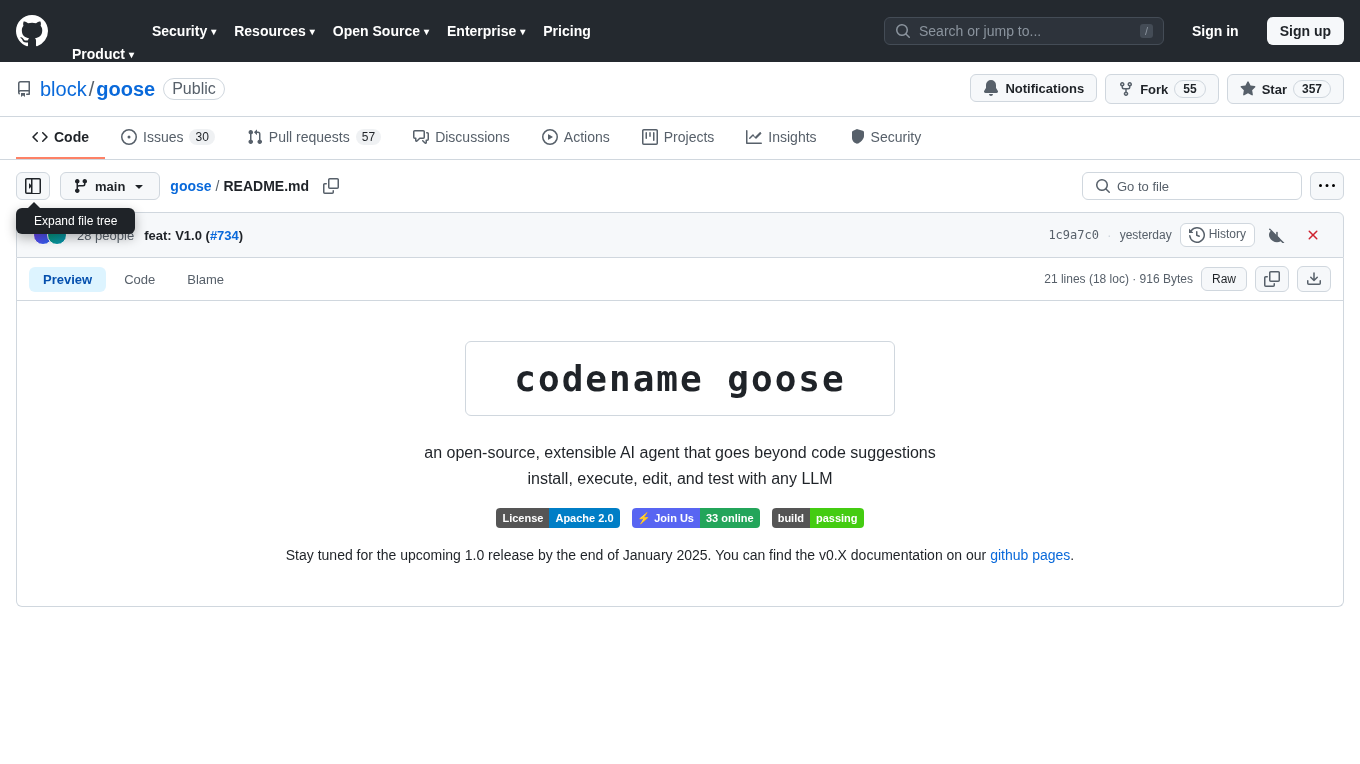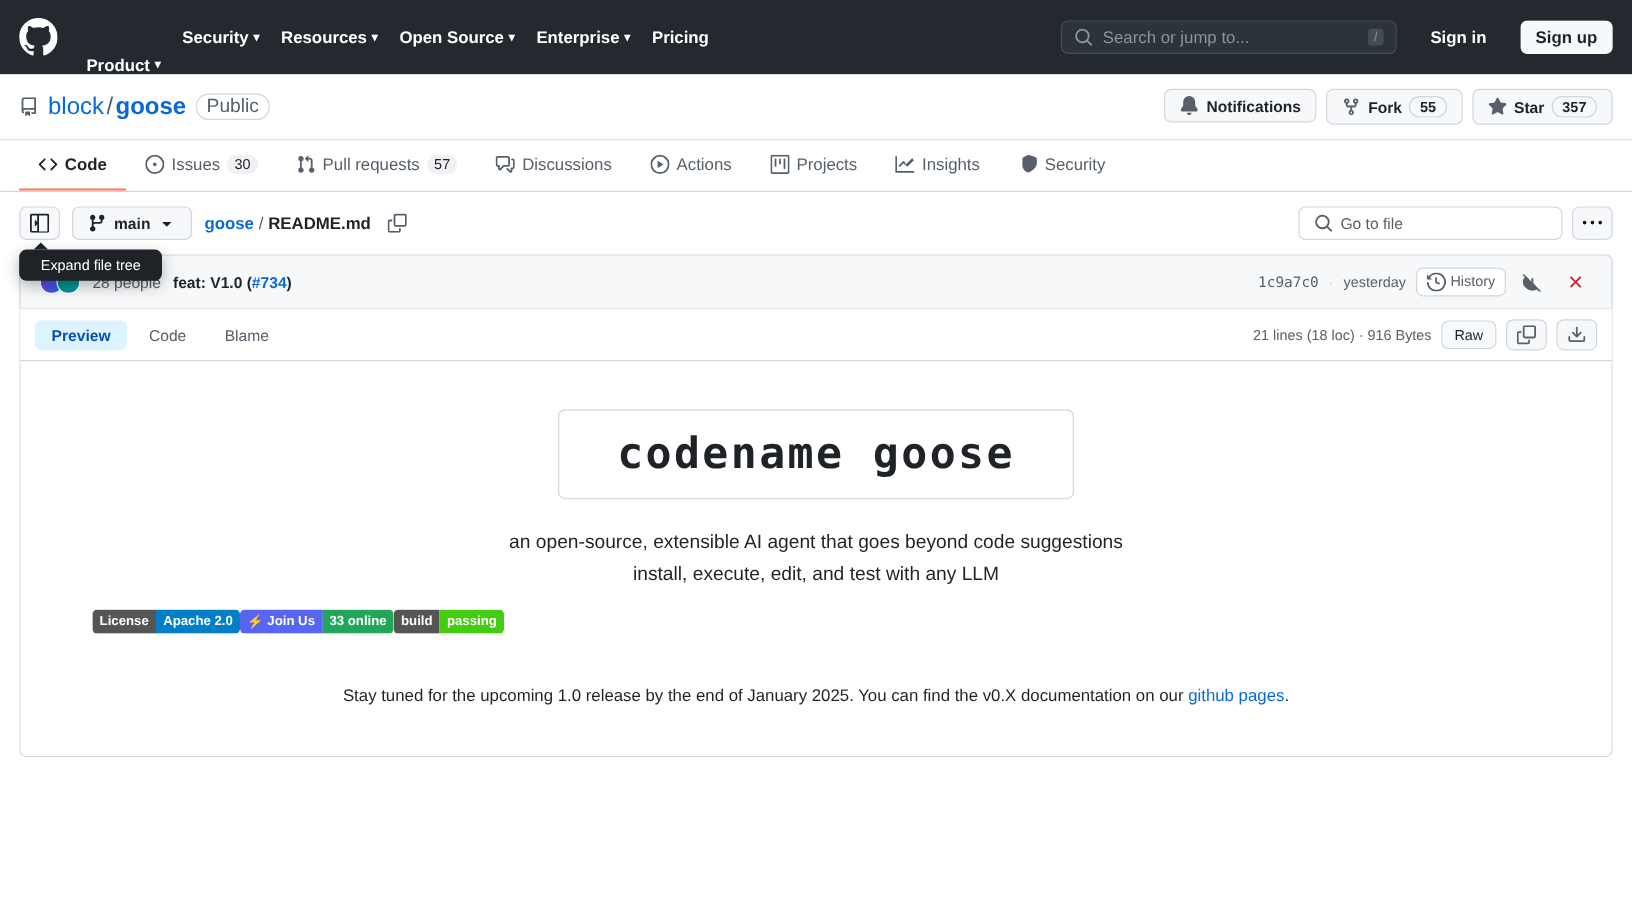--- a/index.html
+++ b/index.html
@@ -262,21 +262,21 @@
       </button>
     </div>
   </div>
 
   <div style="padding:40px 60px;text-align:center;">
     <div style="text-align:center;margin-bottom:28px;">
       <div style="display:inline-block;font-family:monospace;font-size:36px;font-weight:700;color:#1f2328;padding:16px 48px;border:1px solid #d0d7de;border-radius:6px;letter-spacing:2px;">codename  goose</div>
     </div>
     <p style="font-size:16px;color:#1f2328;margin-bottom:8px;text-align:center;">an open-source, extensible AI agent that goes beyond code suggestions</p>
     <p style="font-size:16px;color:#1f2328;margin-bottom:20px;text-align:center;">install, execute, edit, and test with any LLM</p>
-    <div style="display:flex;justify-content:flex-start;gap:0;margin-bottom:40px;">
+    <div style="display:flex;justify-content:center;gap:12px;margin-bottom:16px;">
       <a href="#" style="text-decoration:none;display:inline-flex;align-items:center;border-radius:4px;overflow:hidden;font-size:11px;font-weight:600;height:20px;">
         <span style="background:#555;color:#fff;padding:0 6px;height:100%;display:flex;align-items:center;">License</span>
         <span style="background:#007ec6;color:#fff;padding:0 6px;height:100%;display:flex;align-items:center;">Apache 2.0</span>
       </a>
       <a href="#" style="text-decoration:none;display:inline-flex;align-items:center;border-radius:4px;overflow:hidden;font-size:11px;font-weight:600;height:20px;">
         <span style="background:#5865f2;color:#fff;padding:0 6px;height:100%;display:flex;align-items:center;gap:3px;">
           <span style="font-size:11px;">⚡</span>
           <span>Join Us</span>
         </span>
         <span style="background:#23a55a;color:#fff;padding:0 6px;height:100%;display:flex;align-items:center;">33 online</span>

